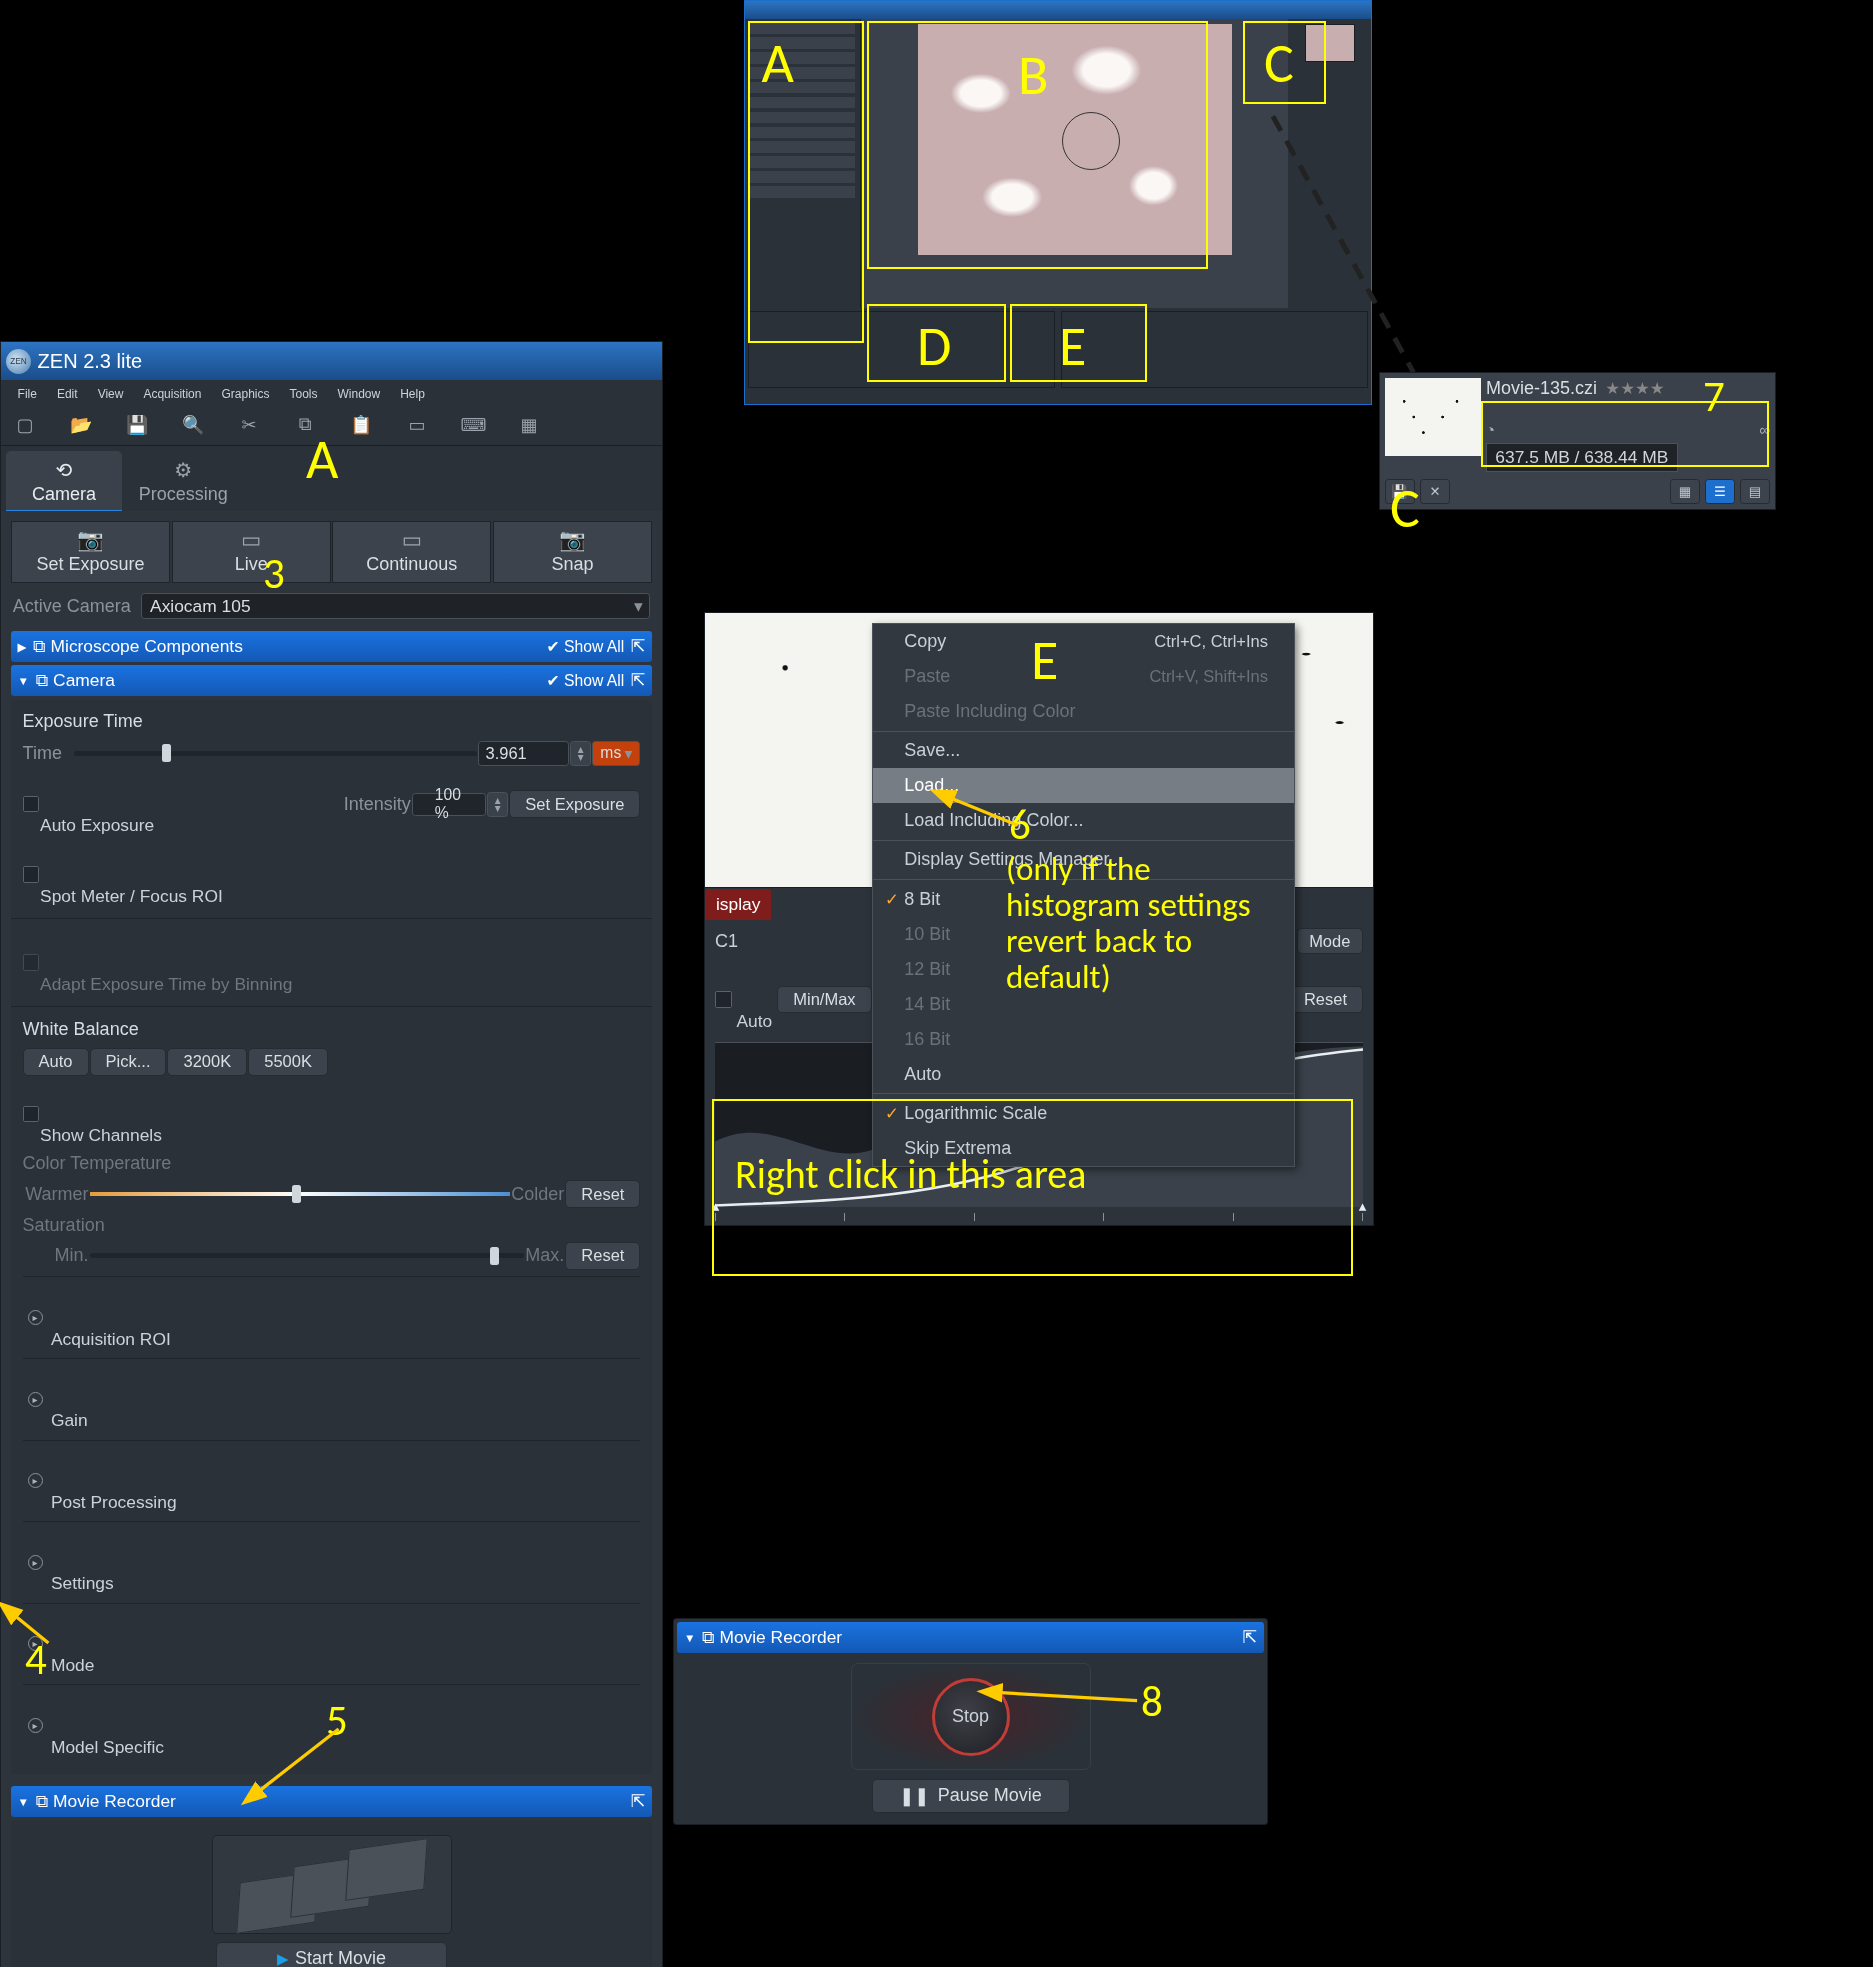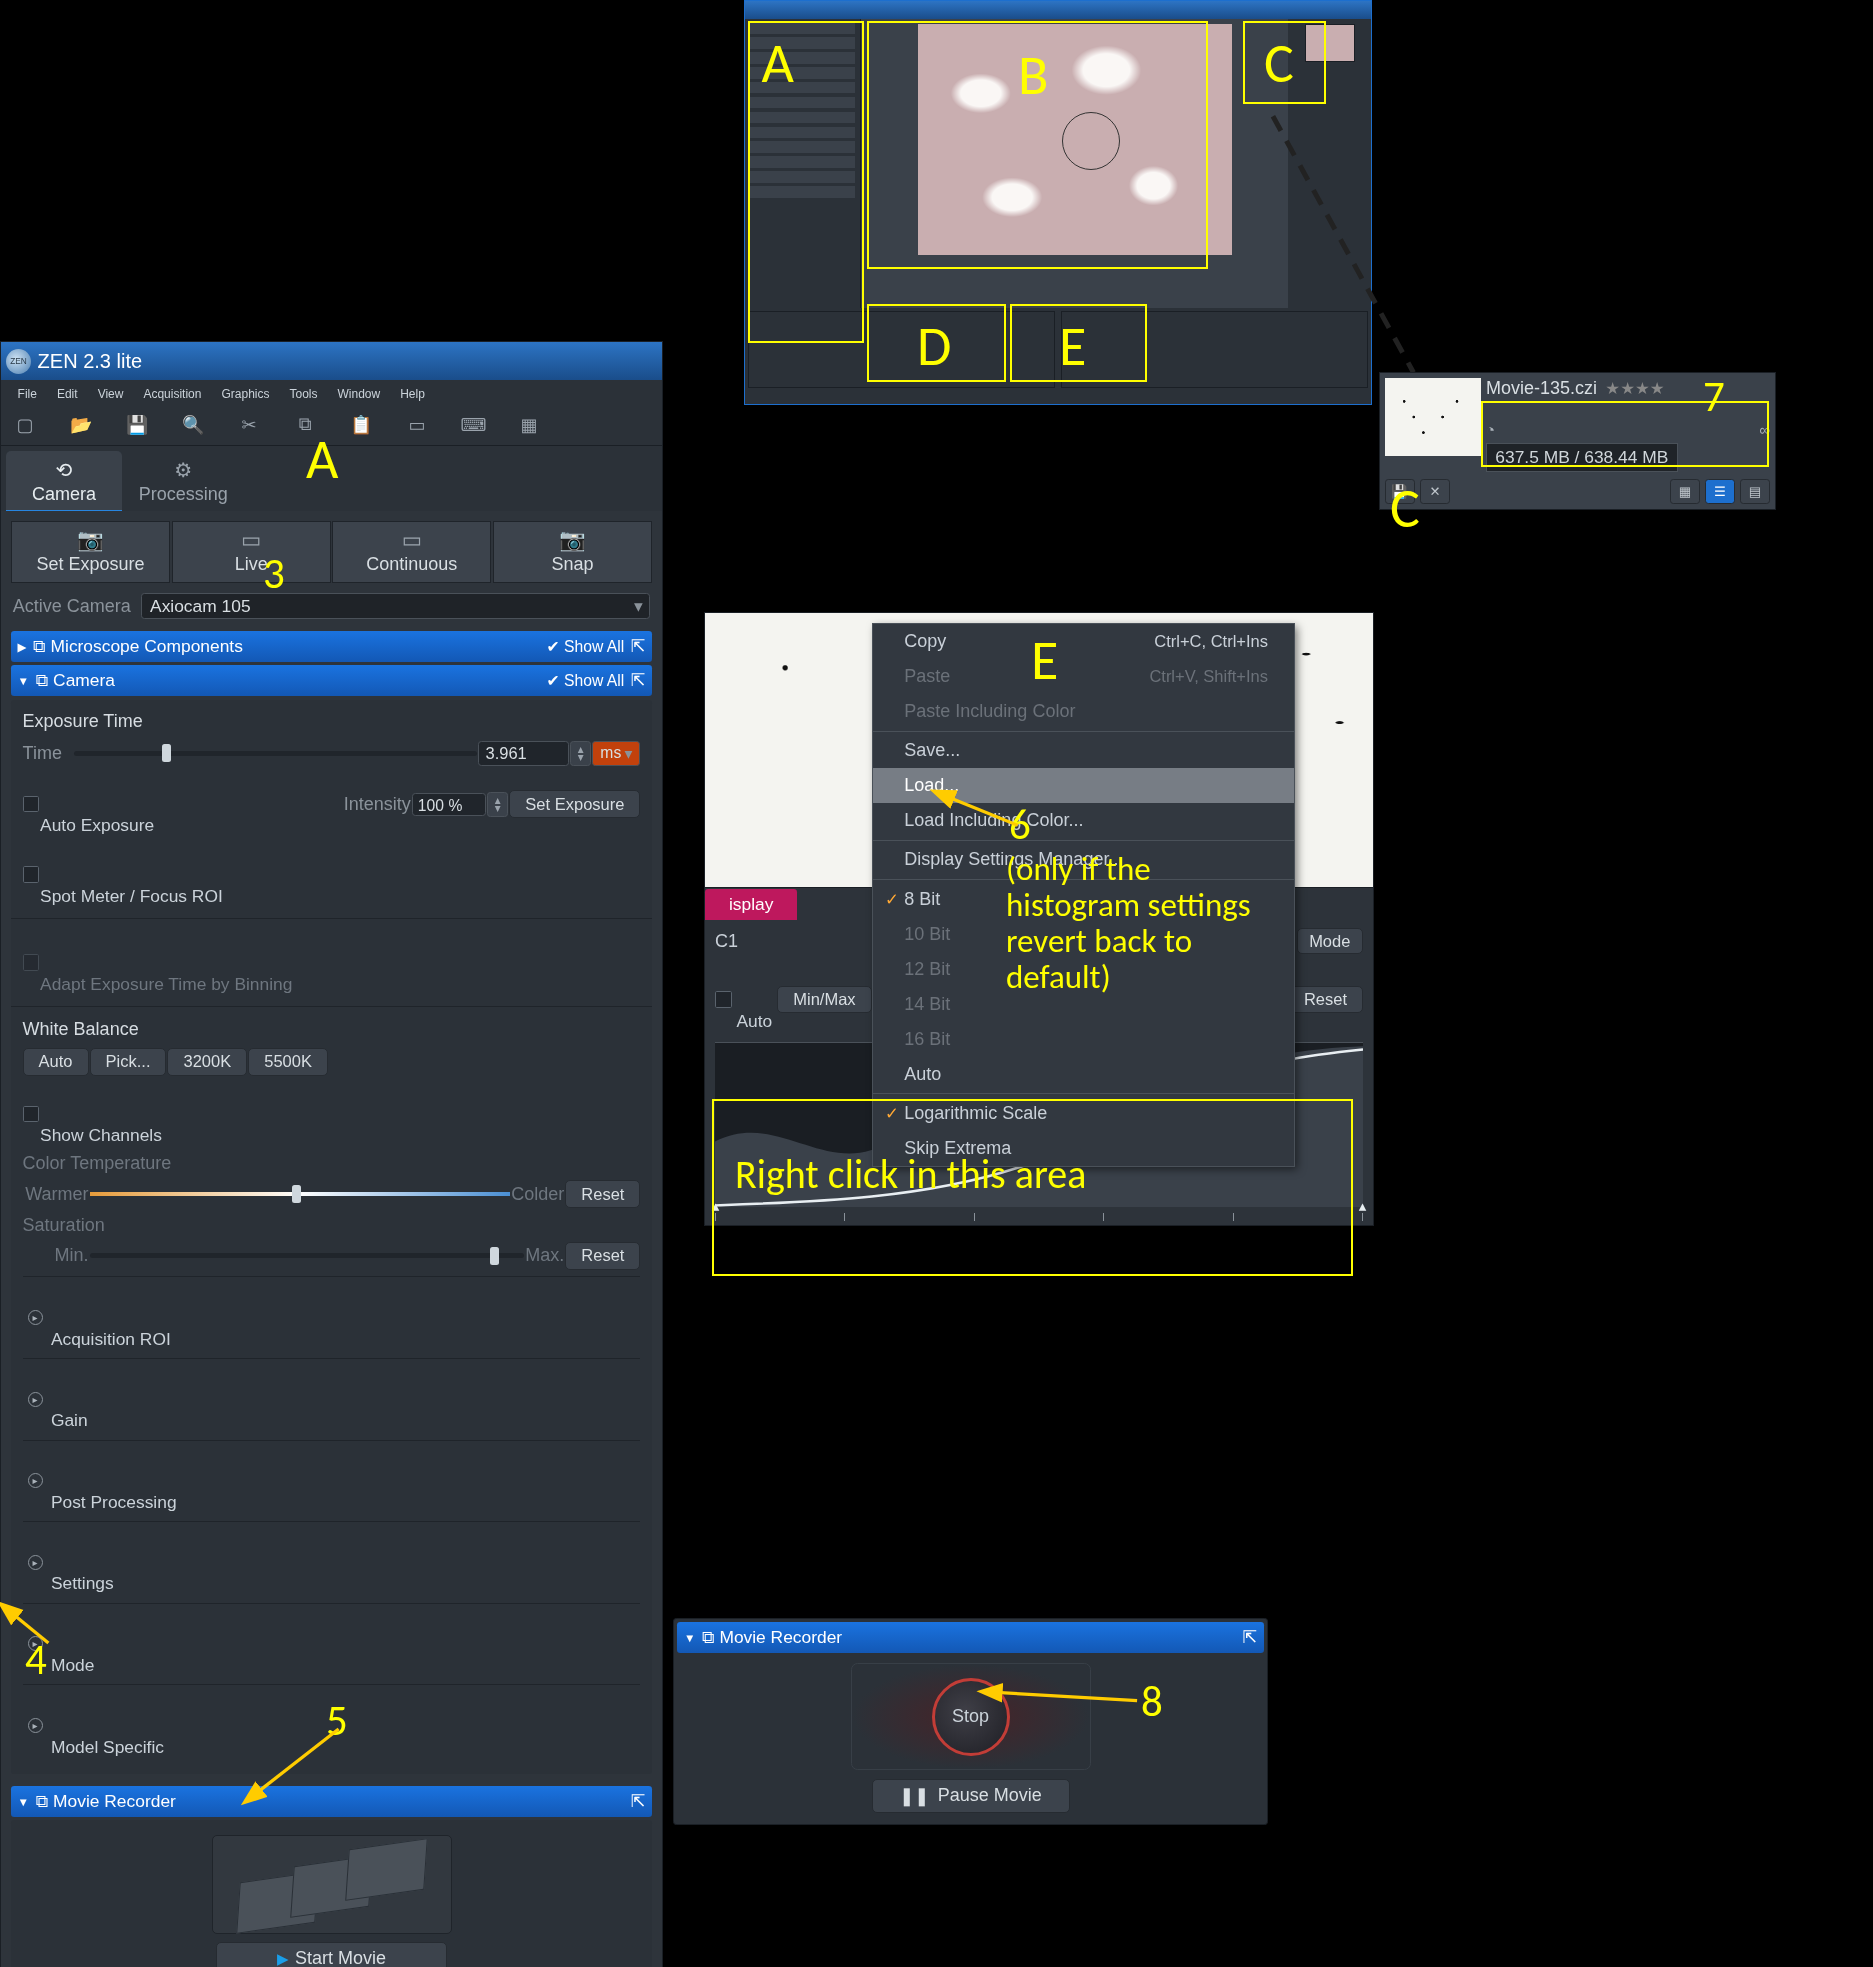--- a/index.html
+++ b/index.html
@@ -40,21 +40,21 @@
   .section-hdr { color: #d7dde2; font-size: 18px; margin-bottom: 8.3px; }
   .row { display: flex; align-items: center; gap: 1px; margin: 6.6px 0; }
   .slider { flex: 1; height: 5px; background: #20252b; border-radius: 2.5px; position: relative; }
   .slider .thumb { width: 9px; height: 18px; background: #cfd7dd; border-radius: 2.5px; position: absolute; top: -6.6px; }
   .num-input { width: 91px; height: 25px; background: #20252b; border: 0.8px solid #4a5159; border-radius: 3.3px; color: #d9dfe3; font-size: 16.5px; display: flex; align-items: center; padding: 0 6.6px; }
   .unit-dd { width: 48px; height: 25px; background: #c2410c; border: 0.8px solid #4a5159; border-radius: 3.3px; font-size: 15.7px; display: flex; align-items: center; justify-content: center; color: #d9dfe3; position: relative; }
   .unit-dd::after { content: "▾"; margin-left: 3.3px; color: #8a929a; }
   .spinner { width: 21.5px; height: 25px; background: #3a414a; border: 0.8px solid #4a5159; border-radius: 3.3px; color: #9aa3ac; font-size: 11.6px; display: flex; flex-direction: column; align-items: center; justify-content: center; line-height: 8.3px; }
   .chkbox { width: 16.5px; height: 16.5px; background: #20252b; border: 0.8px solid #5a636d; border-radius: 1.7px; }
   .chklabel { color: #cbd3da; font-size: 17.4px; margin-top: 43px; }
-  .small-inp { width: 74px; height: 23px; background: #20252b; border: 0.8px solid #4a5159; border-radius: 3.3px; color: #d9dfe3; font-size: 15.7px; display: flex; align-items: flex-end; padding: 0 5px; }
+  .small-inp { width: 74px; height: 23px; background: #20252b; border: 0.8px solid #4a5159; border-radius: 3.3px; color: #d9dfe3; font-size: 15.7px; display: flex; align-items: center; padding: 0 22px; }
   .pill { background: #3c434c; border: 0.8px solid #262b31; border-radius: 5px; padding: 3.3px 15px; font-size: 16.5px; color: #d9dfe3; }
   .sep { height: 0.8px; background: #1f242a; margin: 11.6px -11.6px; }
   .muted { color: #6e767f; }
   .gradbar { flex: 1; height: 3.3px; background: linear-gradient(90deg, #e69b3a, #ffffff, #4a8fd4); position: relative; }
   .gradthumb { width: 9px; height: 18px; background: #cfd7dd; border-radius: 2.5px; position: absolute; top: -7.4px; left: 48%; }
   .collap-row { display: flex; align-items: center; gap: 8.3px; padding: 8.3px 5px; border-top: 0.8px solid #1f242a; }
   .disc { width: 15px; height: 15px; border: 0.8px solid #8a929a; border-radius: 50%; display: flex; align-items: center; justify-content: center; font-size: 10px; color: #aab2ba; }
   .movie-panel { background: #2b3138; padding: 10px; border-radius: 3.3px; }
   .frame-tiles { width: 240px; height: 99px; margin: 5px auto 8.3px; background: #32383f; border: 0.8px solid #1f242a; border-radius: 5px; position: relative; }
   .tile { position: absolute; width: 79px; height: 51px; background: #4a5159; transform: skewY(-8deg) skewX(-4deg); border: 0.8px solid #2a3037; }
@@ -118,21 +118,21 @@
      radial-gradient(5px 1.7px at 95% 40%, #111 60%, transparent),
      radial-gradient(5px 1.7px at 90% 15%, #111 60%, transparent); }
   .ctx { position: absolute; left: 167px; top: 10px; width: 423px; background: #323840; border: 0.8px solid #4a5159; box-shadow: 3.3px 3.3px 8.3px rgba(0,0,0,.5); }
   .ctx-item { display: flex; align-items: center; height: 35px; padding: 0 10px; color: #c9d0d8; font-size: 18px; position: relative; }
   .ctx-item.disabled { color: #6b7179; }
   .ctx-item.hover { background: #777d85; color: #fff; }
   .ctx-item .hk { position: absolute; right: 26px; font-size: 16.5px; }
   .ctx-sep { height: 0.8px; background: #4a5159; margin: 1.7px 0; }
   .ctx-check { width: 18px; color: #ffa834; text-align: center; margin-right: 3.3px; font-size: 16.5px; }
   .pe-tabs { display: flex; align-items: center; height: 33px; background: #2d333a; border-top: 0.8px solid #1a1f25; }
-  .pe-tab { padding: 5px 24px; background: #be185d; color: #fff; font-size: 17.4px; border-top-left-radius: 3.3px; border-top-right-radius: 3.3px; margin-left: 0px; }
+  .pe-tab { padding: 5px 11px; background: #7f1d1d; color: #fff; font-size: 17.4px; border-top-left-radius: 3.3px; border-top-right-radius: 3.3px; margin-left: 0px; }
   .pe-label-row { padding: 8.3px 10px; font-size: 18px; color: #c9d0d8; display:flex; align-items:center; }
   .pe-label-row .spacer { flex:1; }
   .pe-btns { display: flex; align-items: center; gap: 5px; padding: 5px 10px; }
   .pe-hist { height: 165px; background: #1a1e23; margin: 5px 10px 6.6px; position: relative; border-top: 0.8px solid #4a5159; }
   .pe-hist svg { width: 100%; height: 100%; }
   .pe-rule { height: 11.6px; background: #2d333a; display: flex; justify-content: space-between; padding: 0 10px 5px; }
   .pe-rule .tick { width: 0.8px; height: 8.3px; background: #8a929a; }
 
   
   svg.abs { position: absolute; overflow: visible; }

